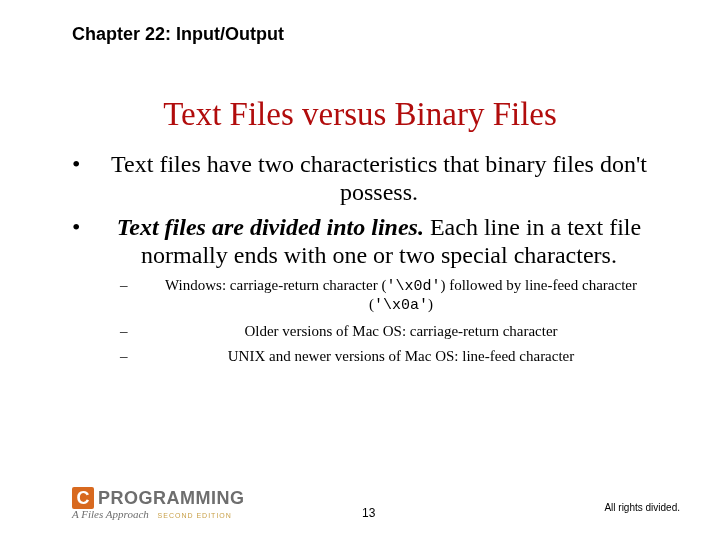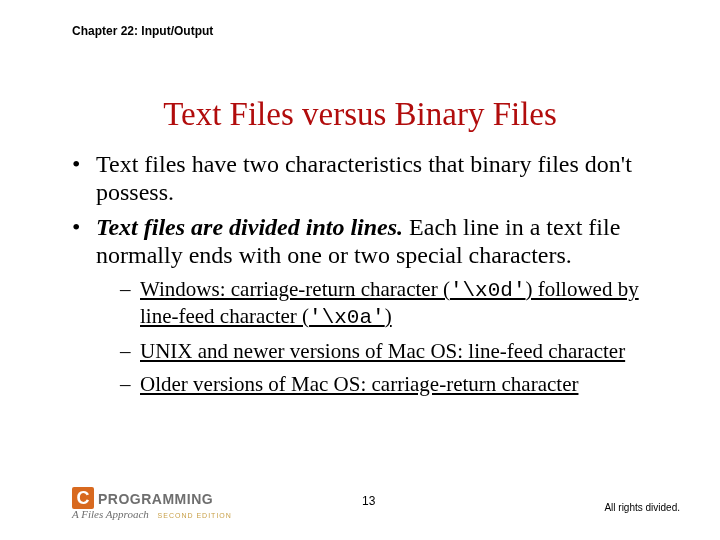--- a/index.html
+++ b/index.html
@@ -17,21 +17,21 @@
     width: 720px;
     height: 540px;
     box-sizing: border-box;
   }
   .chapter {
     position: absolute;
     top: 24px;
     left: 72px;
     font-family: Arial, Helvetica, sans-serif;
     font-weight: bold;
-    font-size: 12px;
+    font-size: 18px;
     color: #000;
   }
   .title {
     position: absolute;
     top: 96px;
     left: 0;
     width: 720px;
     text-align: center;
     font-size: 33px;
     color: #b10c0c;
@@ -46,34 +46,34 @@
   }
   ul.main {
     margin: 0;
     padding: 0;
     list-style: none;
   }
   ul.main > li {
     position: relative;
     padding-left: 24px;
     margin-bottom: 6px;
+    text-align: center;
   }
   ul.main > li::before {
     content: "•";
     position: absolute;
     left: 0;
     top: 0;
     font-size: 24px;
   }
   ul.sub {
     margin: 8px 0 12px 0;
     padding: 0 0 0 24px;
     list-style: none;
-    font-size: 21px;
-    text-decoration: underline;
+    font-size: 15px;
   }
   ul.sub > li {
     position: relative;
     padding-left: 20px;
     margin-bottom: 8px;
   }
   ul.sub > li::before {
     content: "–";
     position: absolute;
     left: 0;
@@ -109,21 +109,21 @@
     color: #fff;
     font-family: Arial, sans-serif;
     font-weight: bold;
     font-size: 18px;
     border-radius: 2px;
     margin-right: 2px;
   }
   .logo-text {
     font-family: Arial, sans-serif;
     font-weight: 900;
-    font-size: 14px;
+    font-size: 18px;
     letter-spacing: 0.5px;
     color: #6e6e6e;
   }
   .logo-sub {
     font-family: "Times New Roman", serif;
     font-style: italic;
     font-size: 11px;
     color: #6e6e6e;
     margin-top: -1px;
   }
@@ -131,21 +131,21 @@
     font-family: Arial, sans-serif;
     font-size: 7px;
     letter-spacing: 1px;
     color: #c9a14a;
     margin-left: 6px;
     font-style: normal;
   }
   .pagenum {
     position: absolute;
     left: 290px;
-    bottom: 12px;
+    bottom: 0;
     font-family: Arial, sans-serif;
     font-size: 12px;
     color: #000;
     margin-top: 24px;
   }
   .copyright {
     position: absolute;
     right: 0;
     bottom: 6px;
     font-family: Arial, sans-serif;
@@ -169,24 +169,24 @@
       <li>
         <span>Text files have two characteristics that binary files don't possess.</span>
       </li>
       <li>
         <span class="bold-lead">Text files are divided into lines.</span><span> Each line in a text file normally ends with one or two special characters.</span>
         <ul class="sub">
           <li>
             <span>Windows: carriage-return character (</span><span class="code">'\x0d'</span><span>) followed by line-feed character (</span><span class="code">'\x0a'</span><span>)</span>
           </li>
           <li>
-            <span>UNIX and newer versions of Mac OS: line-feed character</span>
+            <span>Older versions of Mac OS: carriage-return character</span>
           </li>
           <li>
-            <span>Older versions of Mac OS: carriage-return character</span>
+            <span>UNIX and newer versions of Mac OS: line-feed character</span>
           </li>
         </ul>
       </li>
     </ul>
   </div>
 
   <div class="footer">
     <div class="logo">
       <div class="logo-line1">
         <span class="logo-c">C</span>

